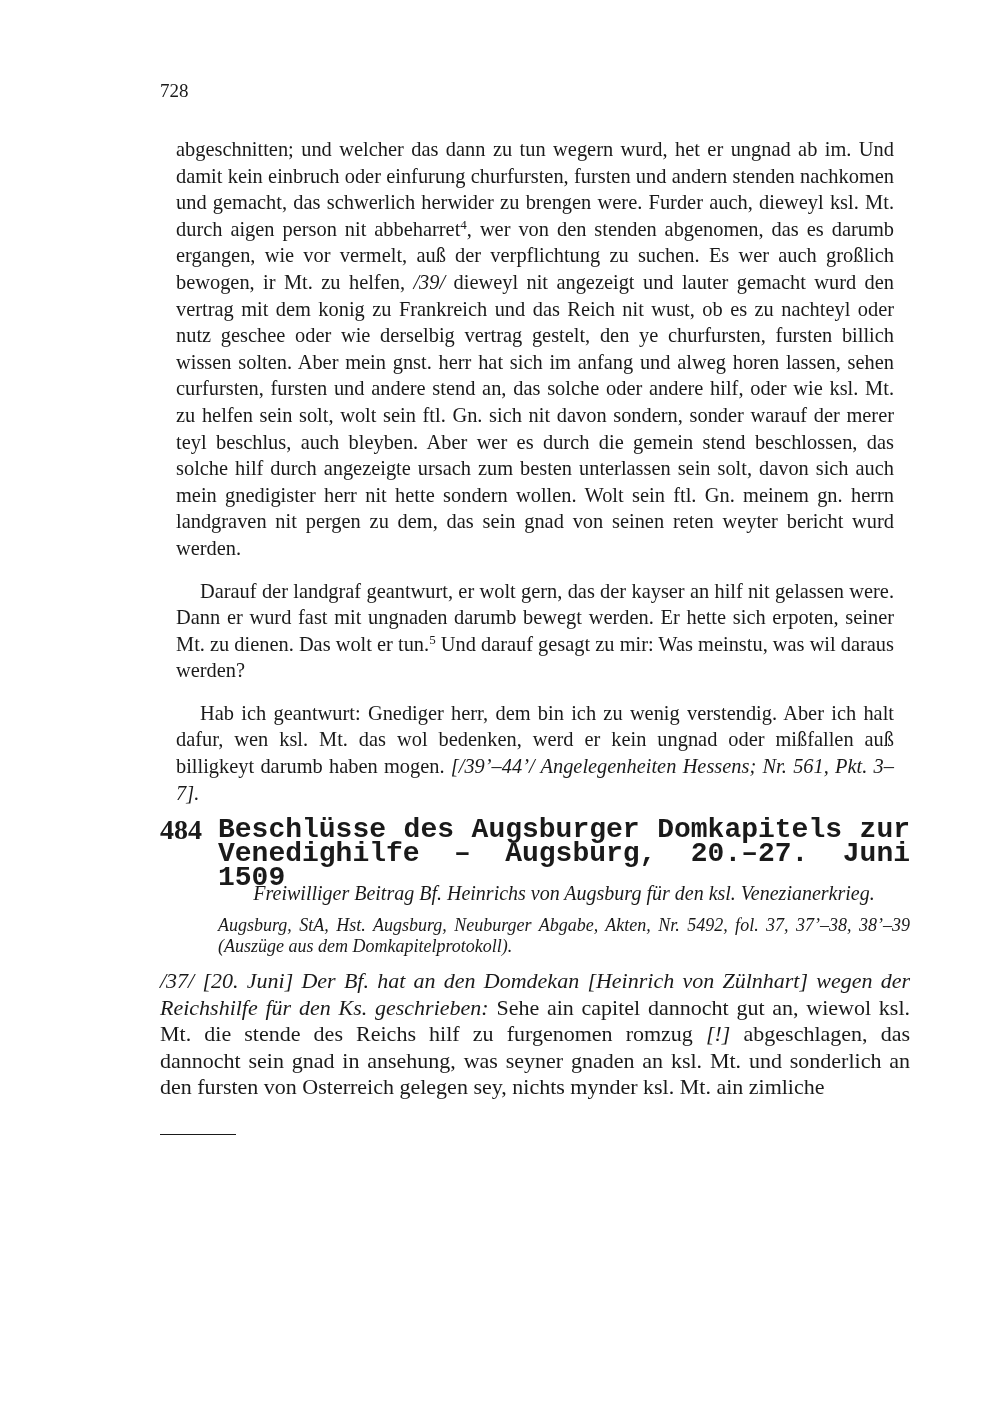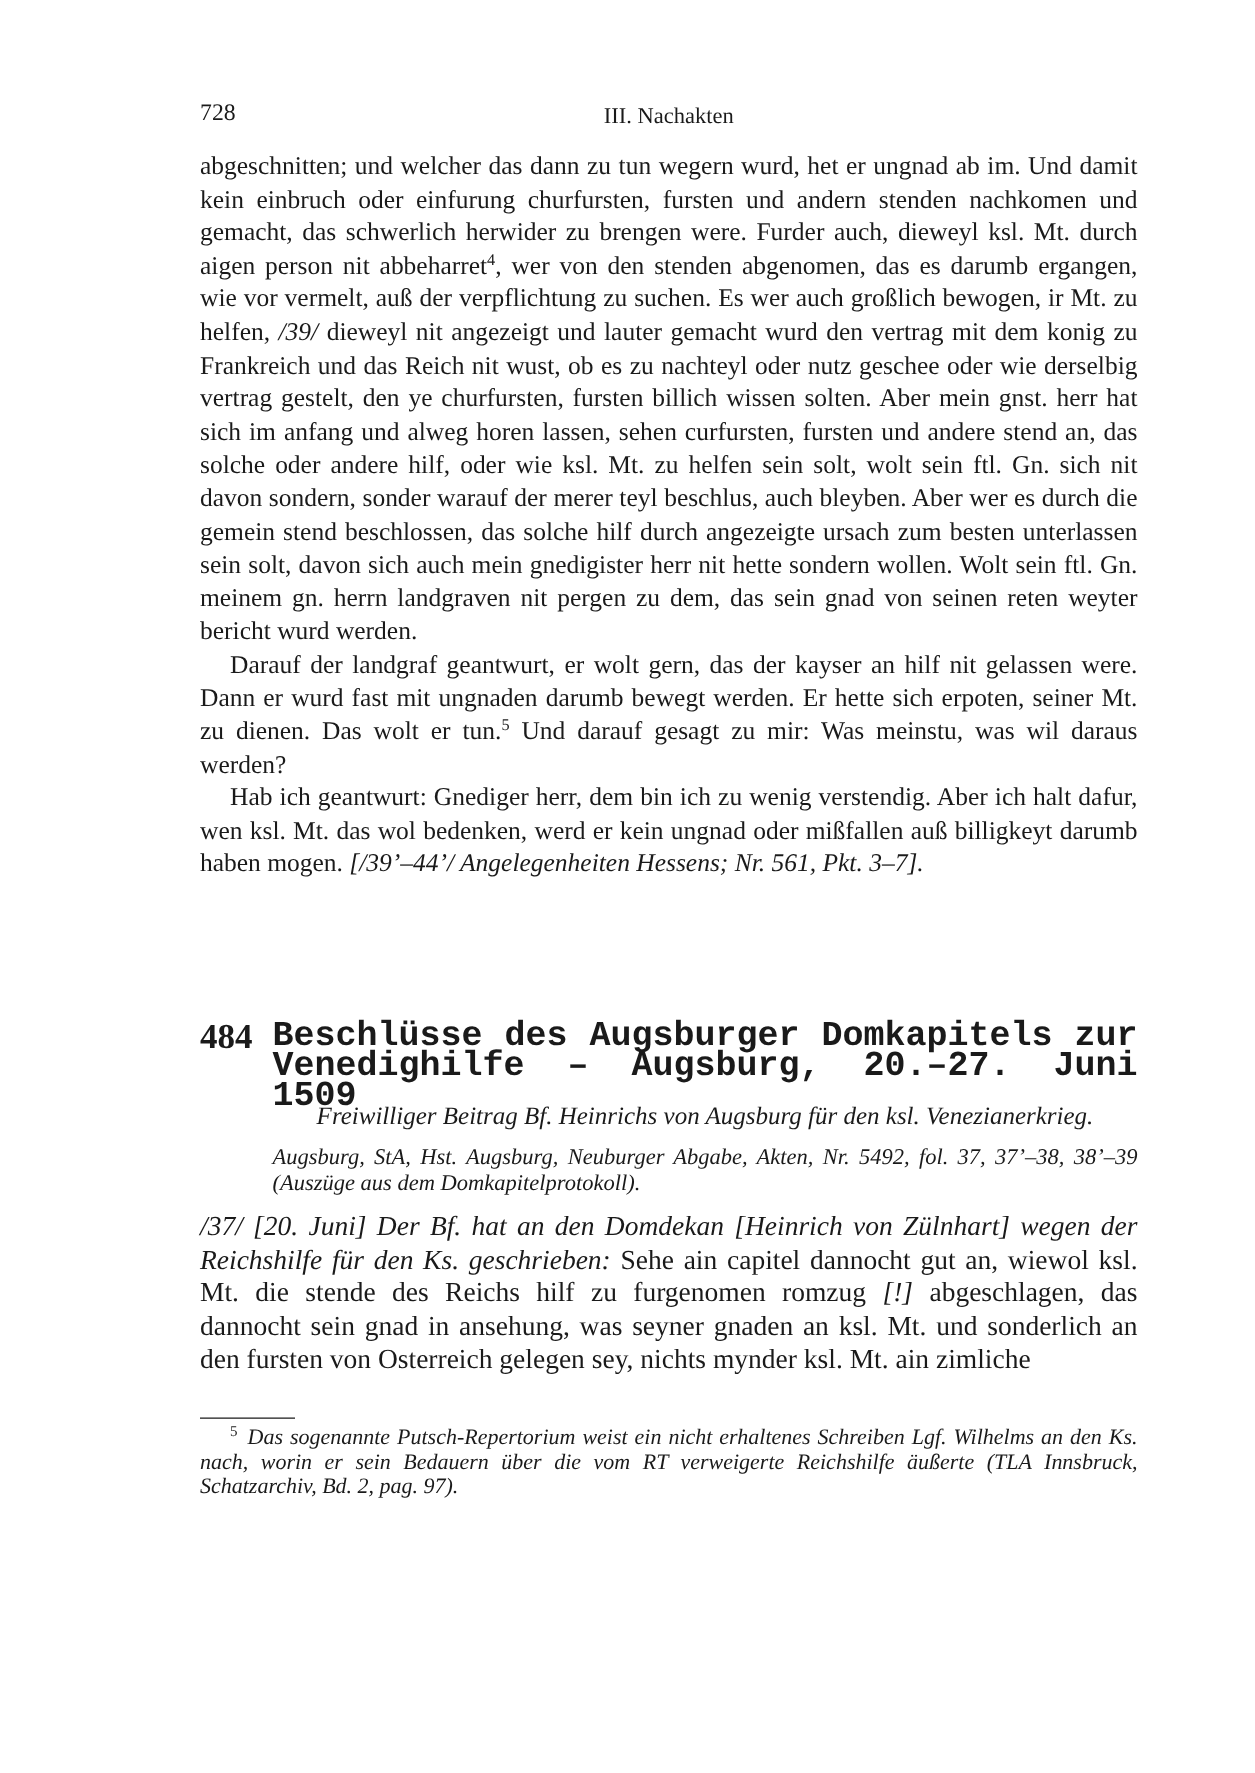--- a/index.html
+++ b/index.html
@@ -47,21 +47,21 @@
       position: absolute;
       top: 120px;
       left: 0;
       width: 750px;
       font-size: 20.4px;
       line-height: 26.6px;
       text-align: justify;
       hyphens: manual;
     }
     .body-text p {
-      margin: 0;
+      margin: 16px;
     }
     .body-text p.indent {
       text-indent: 24px;
     }
     .it { font-style: italic; }
     sup {
       font-size: 13px;
       line-height: 0;
       vertical-align: 7px;
     }
@@ -144,21 +144,20 @@
       margin-right: 8px;
     }
   </style>
 </head>
 <body>
 
 <div class="page">
 
   <div class="running-head">
     <span class="page-number">728</span>
-    <span class="section-title">III. Nachakten</span>
   </div>
 
   <div class="body-text">
     <p><span>abgeschnitten; und welcher das dann zu tun wegern wurd, het er ungnad ab im. Und damit kein einbruch oder einfurung churfursten, fursten und andern stenden nachkomen und gemacht, das schwerlich herwider zu brengen were. Furder auch, dieweyl ksl. Mt. durch aigen person nit abbeharret</span><sup>4</sup><span>, wer von den stenden abgenomen, das es darumb ergangen, wie vor vermelt, auß der verpflichtung zu suchen. Es wer auch großlich bewogen, ir Mt. zu helfen, </span><span class="it">/39/</span><span> dieweyl nit angezeigt und lauter gemacht wurd den vertrag mit dem konig zu Frankreich und das Reich nit wust, ob es zu nachteyl oder nutz geschee oder wie derselbig vertrag gestelt, den ye churfursten, fursten billich wissen solten. Aber mein gnst. herr hat sich im anfang und alweg horen lassen, sehen curfursten, fursten und andere stend an, das solche oder andere hilf, oder wie ksl. Mt. zu helfen sein solt, wolt sein ftl. Gn. sich nit davon sondern, sonder warauf der merer teyl beschlus, auch bleyben. Aber wer es durch die gemein stend beschlossen, das solche hilf durch angezeigte ursach zum besten unterlassen sein solt, davon sich auch mein gnedigister herr nit hette sondern wollen. Wolt sein ftl. Gn. meinem gn. herrn landgraven nit pergen zu dem, das sein gnad von seinen reten weyter bericht wurd werden.</span></p>
     <p class="indent"><span>Darauf der landgraf geantwurt, er wolt gern, das der kayser an hilf nit gelassen were. Dann er wurd fast mit ungnaden darumb bewegt werden. Er hette sich erpoten, seiner Mt. zu dienen. Das wolt er tun.</span><sup>5</sup><span> Und darauf gesagt zu mir: Was meinstu, was wil daraus werden?</span></p>
     <p class="indent"><span>Hab ich geantwurt: Gnediger herr, dem bin ich zu wenig verstendig. Aber ich halt dafur, wen ksl. Mt. das wol bedenken, werd er kein ungnad oder mißfallen auß billigkeyt darumb haben mogen. </span><span class="it">[/39’–44’/ Angelegenheiten Hessens; Nr. 561, Pkt. 3–7].</span></p>
   </div>
 
   <div class="doc-heading">
     <span class="doc-number">484</span>
@@ -169,16 +168,15 @@
 
   <div class="doc-source">Augsburg, StA, Hst. Augsburg, Neuburger Abgabe, Akten, Nr. 5492, fol. 37, 37’–38, 38’–39 (Auszüge aus dem Domkapitelprotokoll).</div>
 
   <div class="doc-body">
     <p><span class="it">/37/ [20. Juni] Der Bf. hat an den Domdekan [Heinrich von Zülnhart] wegen der Reichshilfe für den Ks. geschrieben:</span><span> Sehe ain capitel dannocht gut an, wiewol ksl. Mt. die stende des Reichs hilf zu furgenomen romzug </span><span class="it">[!]</span><span> abgeschlagen, das dannocht sein gnad in ansehung, was seyner gnaden an ksl. Mt. und sonderlich an den fursten von Osterreich gelegen sey, nichts mynder ksl. Mt. ain zimliche</span></p>
   </div>
 
   <div class="footnote-rule"></div>
 
   <div class="footnotes">
-    <p class="footnote"><span class="fn-mark">5</span><span>Das sogenannte Putsch-Repertorium weist ein nicht erhaltenes Schreiben Lgf. Wilhelms an den Ks. nach, worin er sein Bedauern über die vom RT verweigerte Reichshilfe äußerte (TLA Innsbruck, Schatzarchiv, Bd. 2, pag. 97).</span></p>
   </div>
 
 </div>
 
 </body></html>

